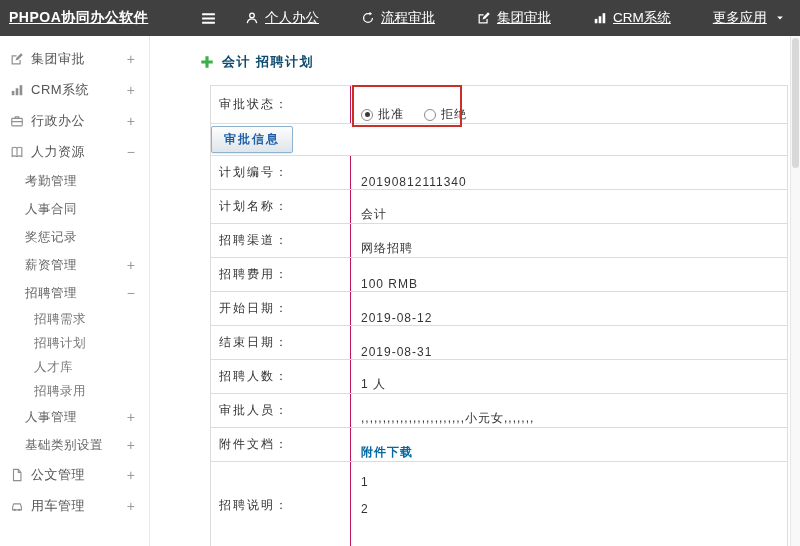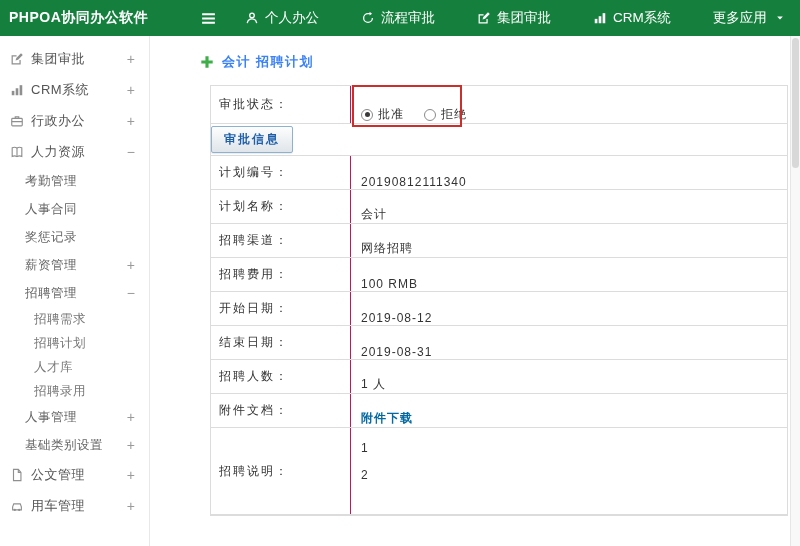--- a/index.html
+++ b/index.html
@@ -53,21 +53,21 @@
   
   .annotation{position:absolute;left:352px;top:85px;width:110px;height:42px;border:2px solid #c9302c;z-index:6;pointer-events:none}
 
   
   .scrollbar{position:absolute;top:36px;right:0;width:10px;height:510px;background:#f8f8f8;border-left:1px solid #e6e6e6;z-index:4}
   .scroll-thumb{position:absolute;top:2px;left:1px;width:7px;height:130px;background:#d8d8d8;border-radius:4px;cursor:grab}
 </style>
 </head>
 <body>
 
-<header class="topbar" style="background: #15803d;">
+<header class="topbar" style="background: #404040; text-decoration: underline;">
   <div class="brand">PHPOA协同办公软件</div>
   <div class="menu-btn" id="menu-btn">
       <span class="icon menu">
         <svg viewBox="0 0 16 16">
           <path d="M2 4h12M2 8h12M2 12h12" stroke="currentColor" stroke-width="1.7" fill="none"></path>
         </svg>
       </span>
     </div>
   <nav class="topnav" id="topnav">
       <div class="topnav-item">
@@ -220,21 +220,21 @@
     </div>
   </aside>
 
 <main class="content">
   <div class="page-header">
     <span class="icon" id="title-icon">
         <svg viewBox="0 0 16 16">
           <path d="M6.2 1.5h3.6v4.7h4.7v3.6H9.8v4.7H6.2V9.8H1.5V6.2h4.7z" fill="#3fae49"></path>
         </svg>
       </span>
-    <span class="page-title" style="color: #3b82f6;">会计 招聘计划</span>
+    <span class="page-title" style="color: #0c4a6e;">会计 招聘计划</span>
   </div>
 
   <div class="form-table">
     <div class="row status-row">
       <div class="cell label">审批状态：</div>
       <div class="cell value" id="status-options">
           <span class="radio-option">
             <span class="radio checked"></span>
             <span>批准</span>
           </span>
@@ -270,20 +270,24 @@
         </div>
         <div class="row field-row">
           <div class="cell label">结束日期：</div>
           <div class="cell value">2019-08-31</div>
         </div>
         <div class="row field-row">
           <div class="cell label">招聘人数：</div>
           <div class="cell value">1 人</div>
         </div>
         <div class="row field-row">
+          <div class="cell label">审批人员：</div>
+          <div class="cell value">,,,,,,,,,,,,,,,,,,,,,,,,小元女,,,,,,,</div>
+        </div>
+        <div class="row field-row">
           <div class="cell label">附件文档：</div>
           <div class="cell value">
             <a class="link" href="#">附件下载</a>
           </div>
         </div>
         <div class="row field-row tall">
           <div class="cell label">招聘说明：</div>
           <div class="cell value">
             <div>1</div>
             <div>2</div>

